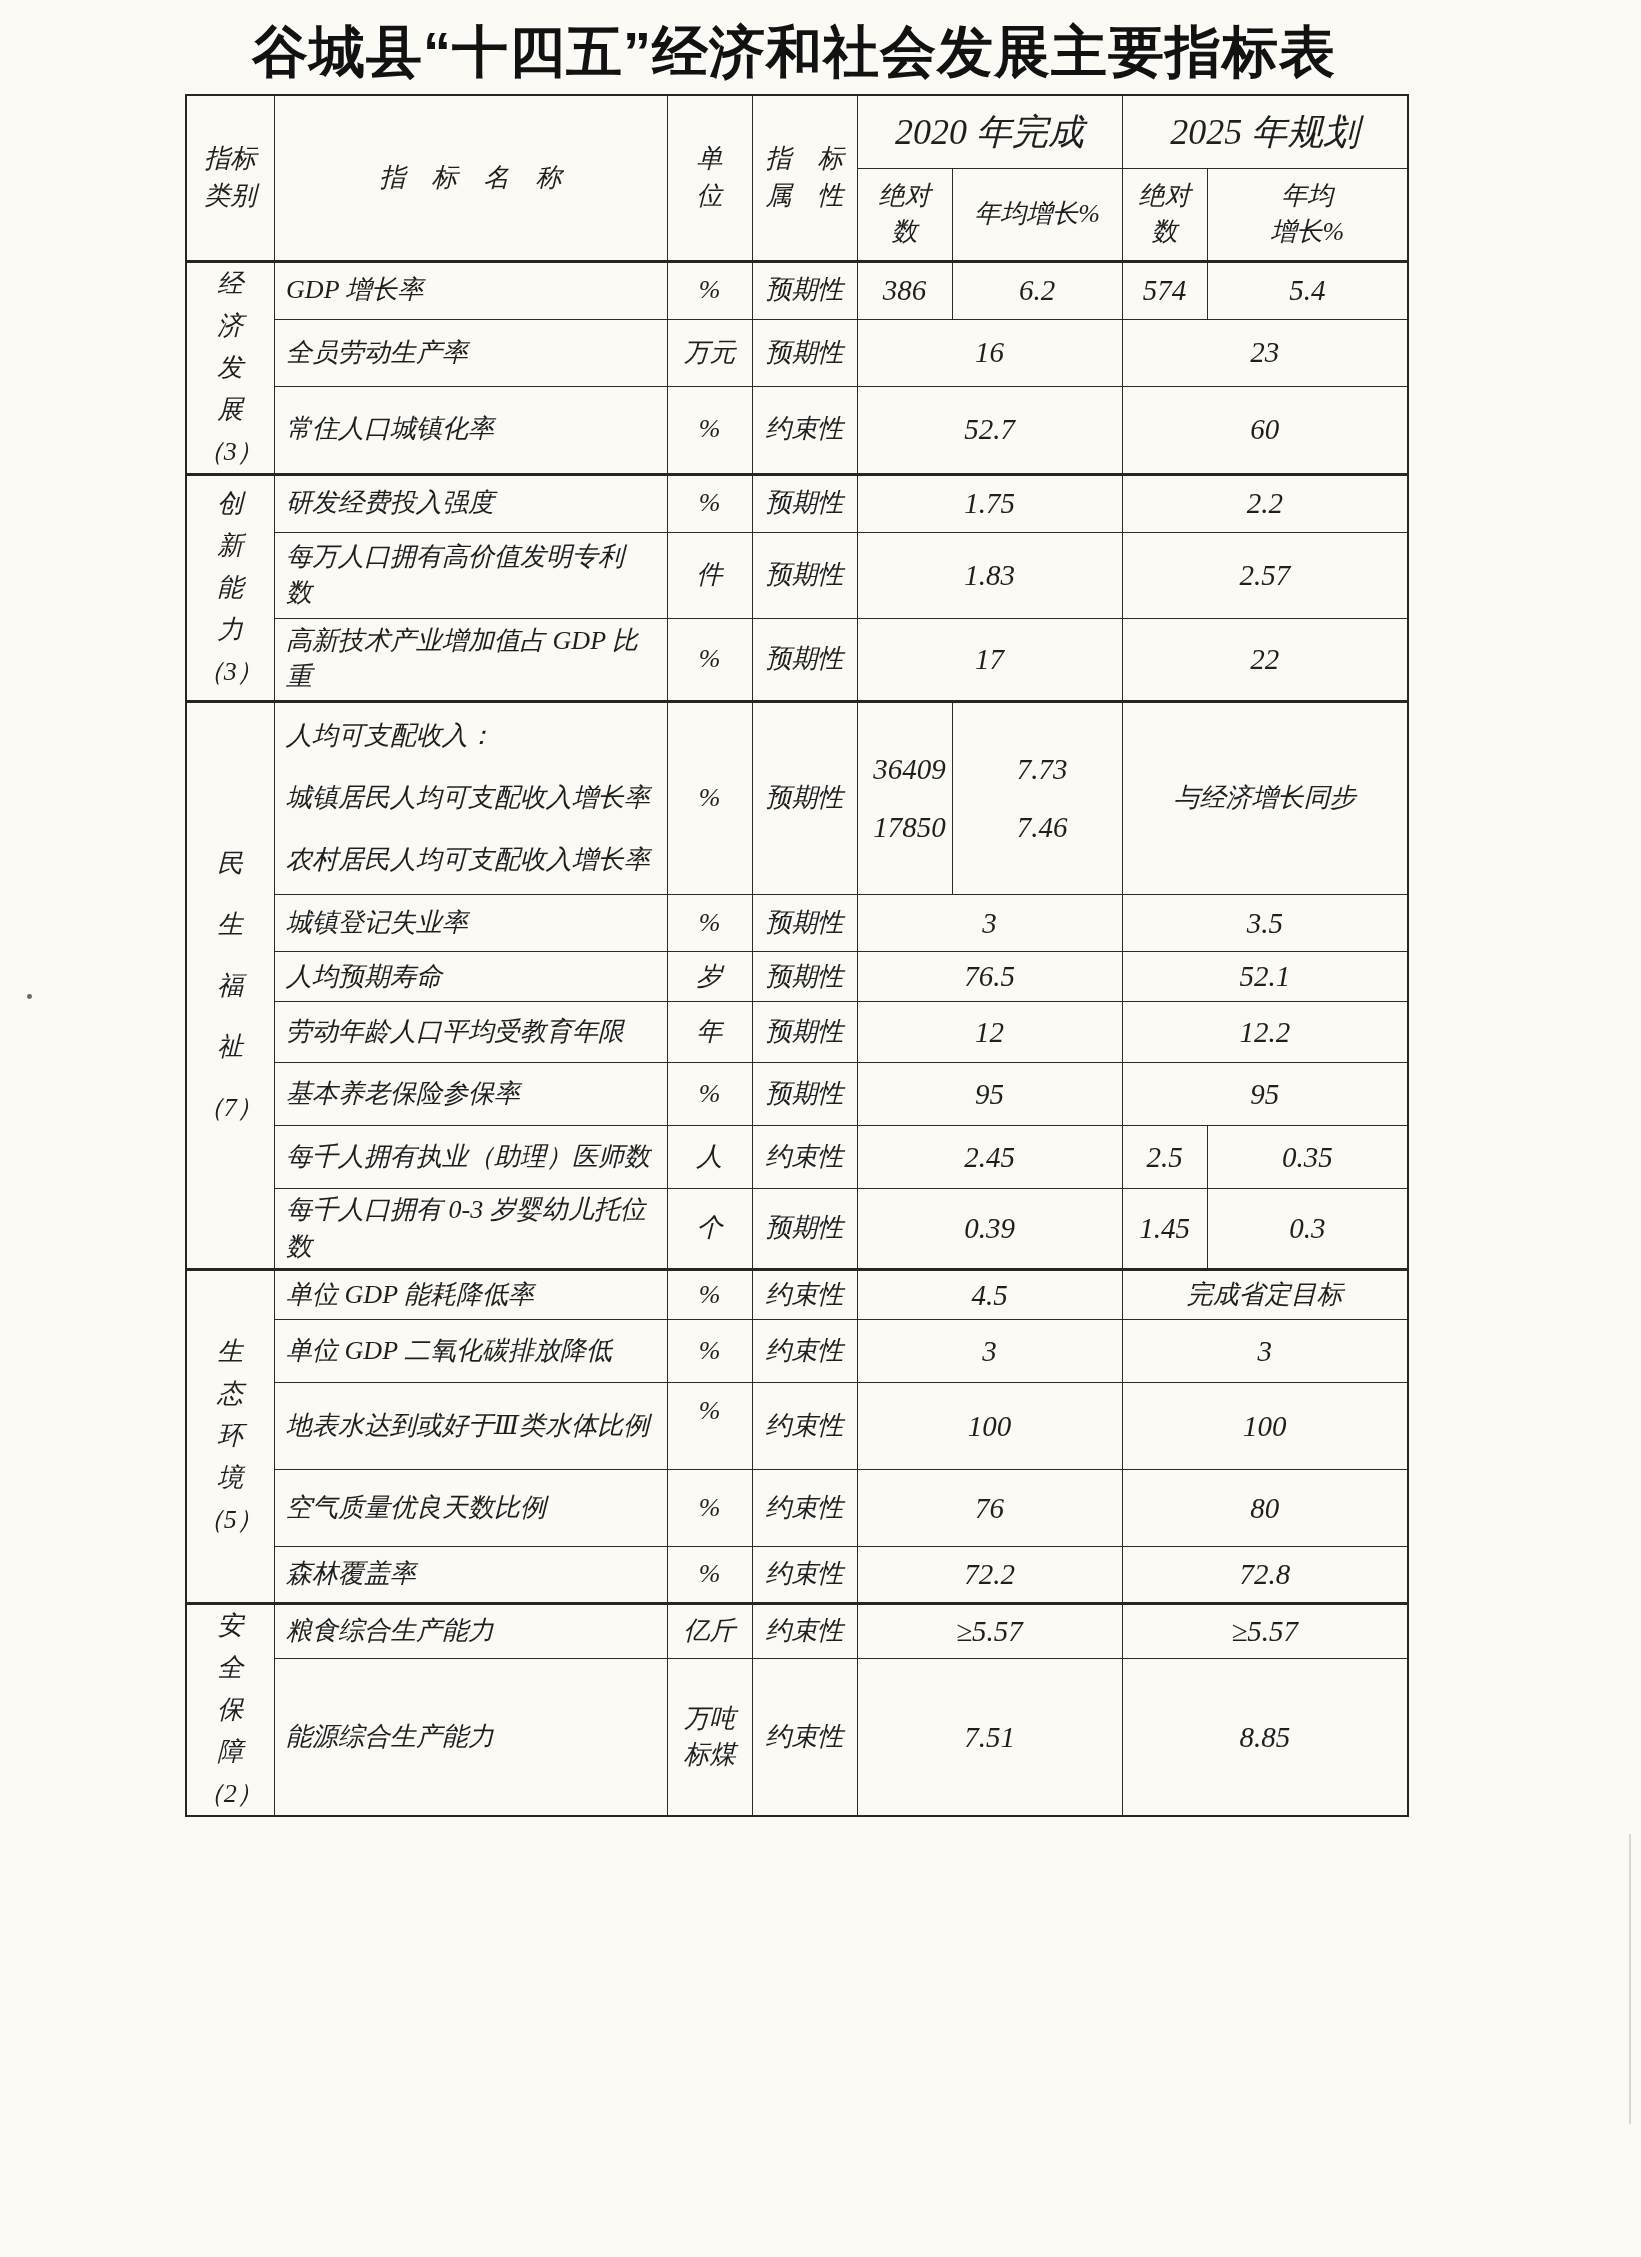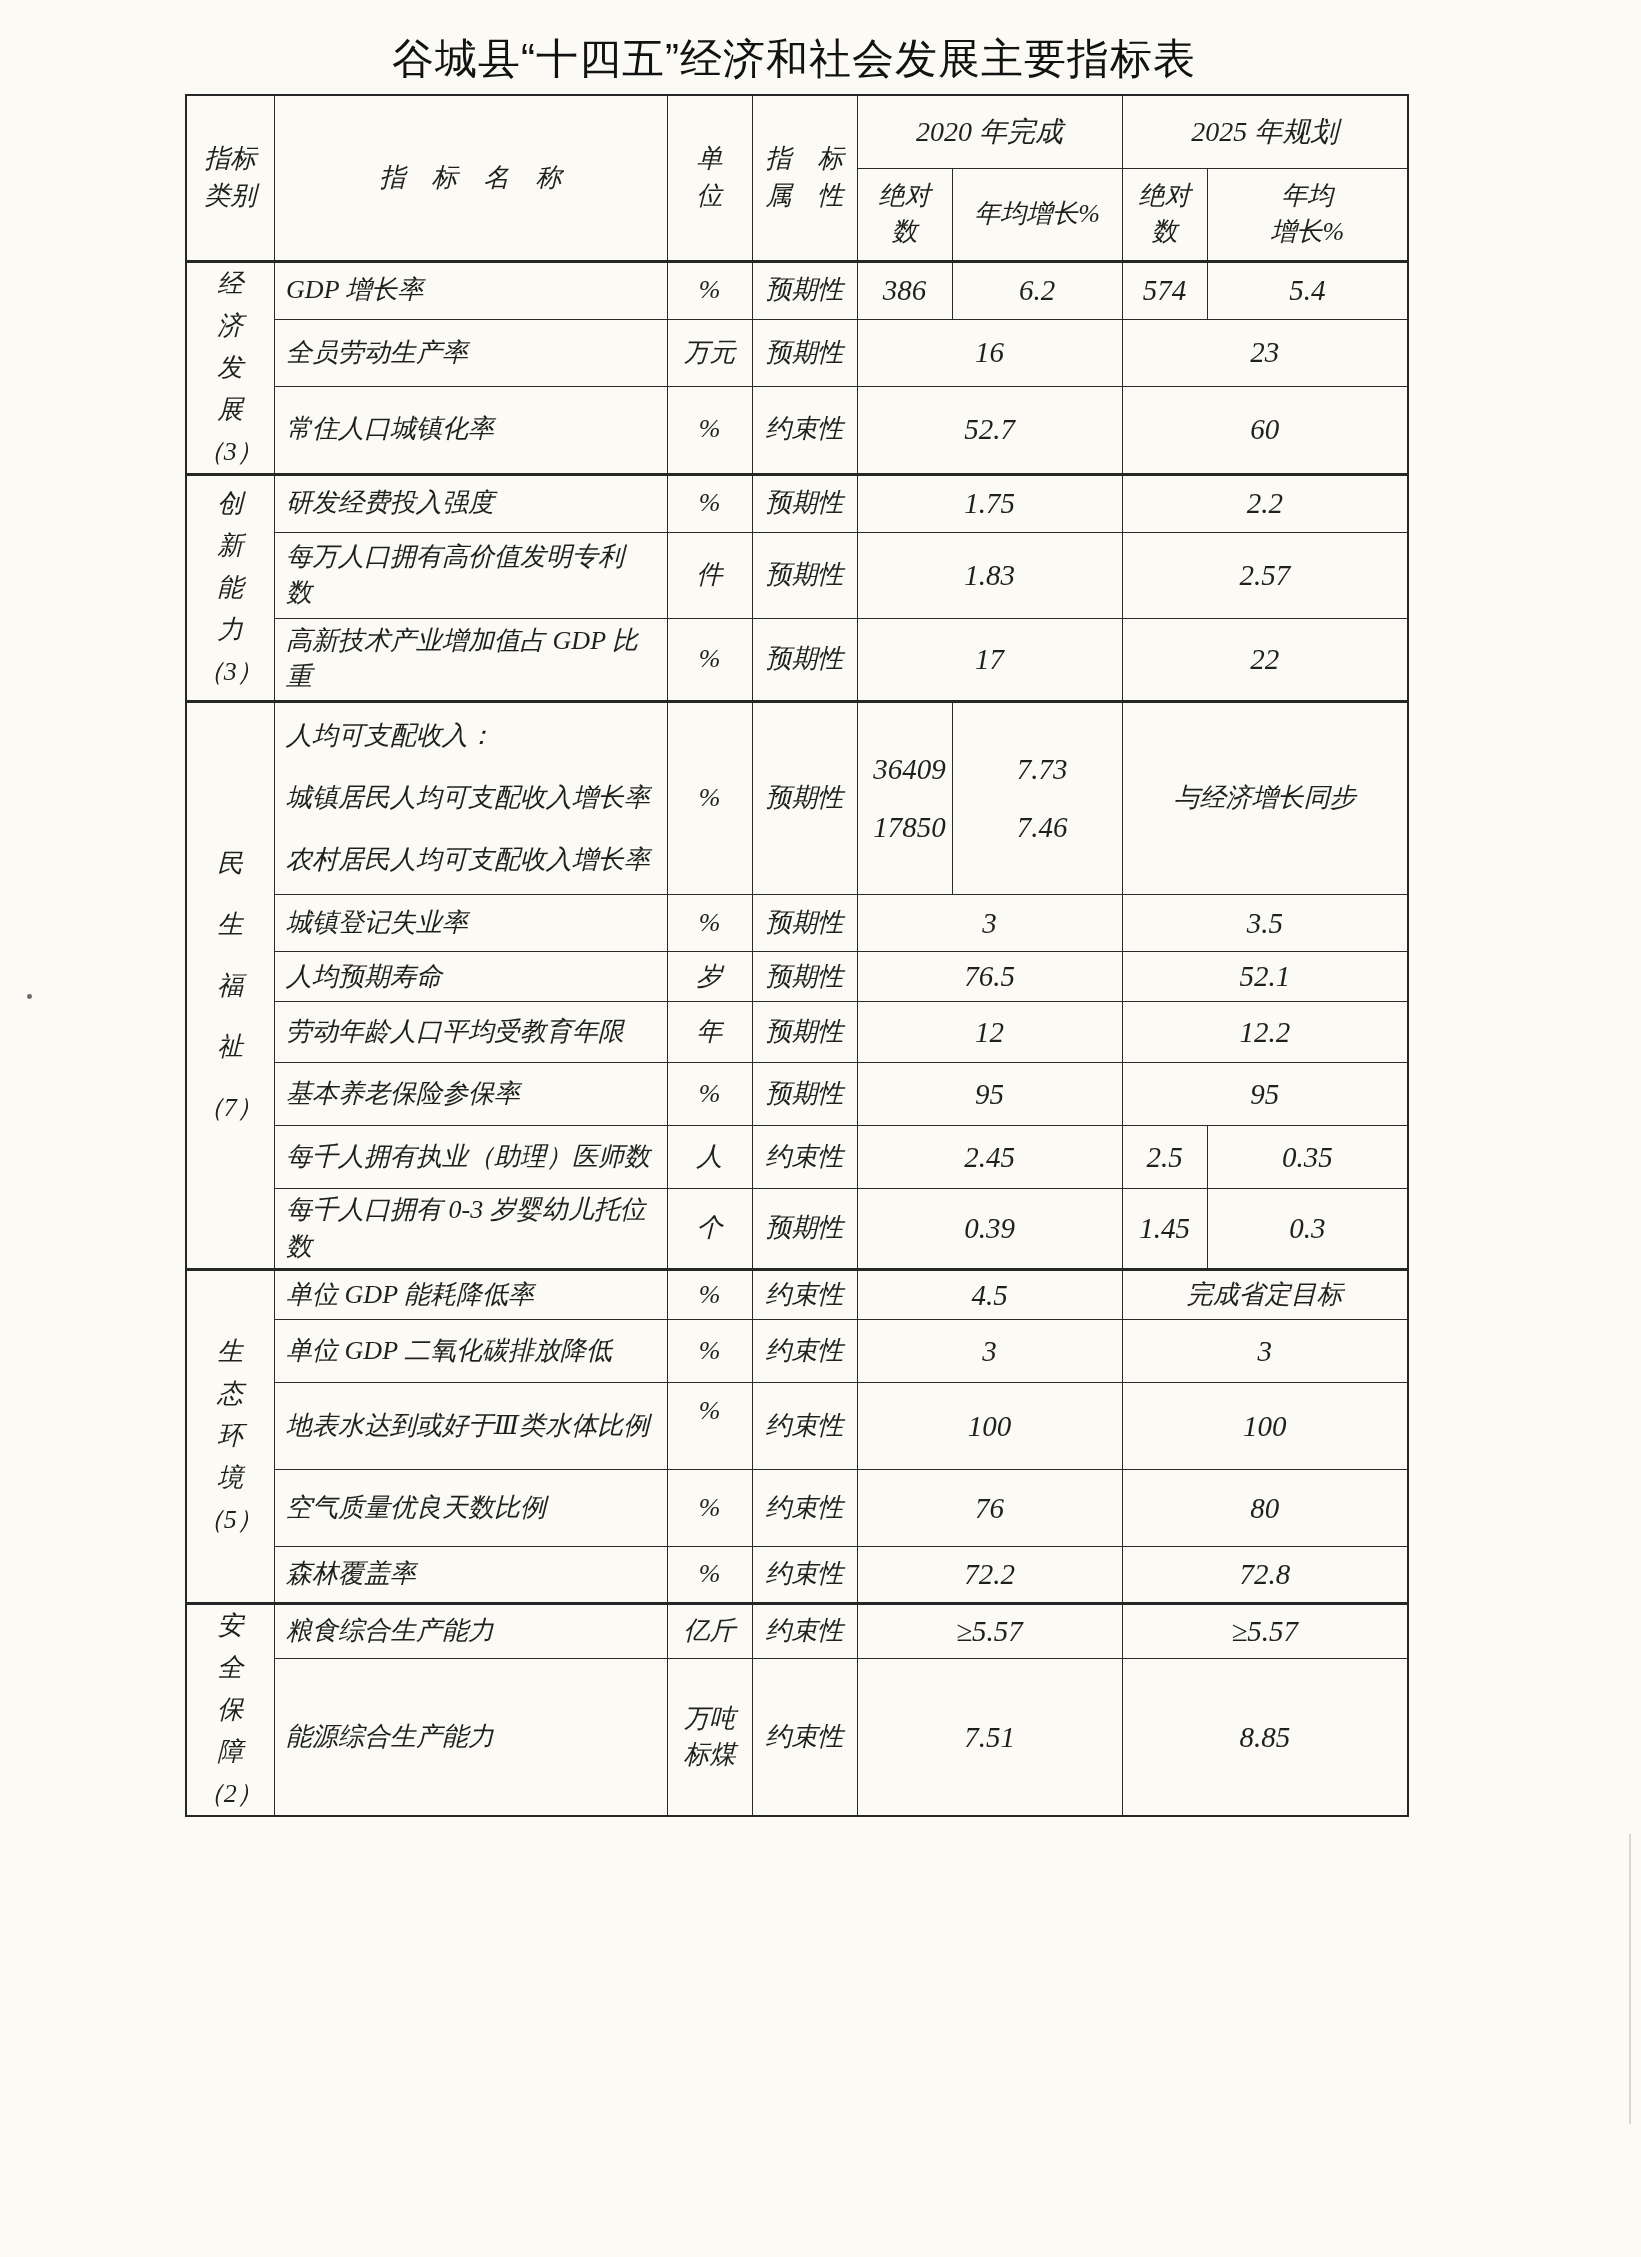--- a/index.html
+++ b/index.html
@@ -3,24 +3,24 @@
 <meta charset="utf-8">
 <style>
   html,body{margin:0;padding:0;}
   body{
     width:1641px;height:2257px;position:relative;
     background:#fbfaf5;
     font-family:"Liberation Serif","DejaVu Serif",serif;
     color:#1f1f1f;
   }
   .page-title{
-    position:absolute;top:31px;left:183px;width:1222px;
+    position:absolute;top:15px;left:183px;width:1222px;
     text-align:center;
     font-family:"Liberation Sans","DejaVu Sans",sans-serif;
-    font-weight:400;font-size:42px;color:#121212;
+    font-weight:700;font-size:56px;color:#121212;
     letter-spacing:1px;white-space:nowrap;
   }
   table.grid{
     position:absolute;left:185px;top:94px;width:1221px;
     border-collapse:collapse;table-layout:fixed;
     border:2.9px solid #262626;
     font-style:italic;
   }
   .grid td{
     border:1.9px solid #2a2a2a;
@@ -31,21 +31,21 @@
     overflow:hidden;
   }
   tr.sec td{border-top:3.9px solid #262626;}
   .grid td.name{text-align:left;padding:2.9px 5.8px 2.9px 11.6px;}
   .grid td.val{font-size:29px;}
   .grid td.val2{line-height:58px;font-size:29px;padding-left:14px;}
   .grid td.multi{line-height:62px;}
   .grid td.cat{line-height:42px;padding:0;}
   .grid td.cat.loose{line-height:61px;}
   .grid td.unit-top{vertical-align:top;padding-top:9.7px;}
-  .grid td.hd-year{font-size:28px;}
+  .grid td.hd-year{font-size:36px;}
   .speck{position:absolute;left:27px;top:994px;width:4.8px;height:4.8px;border-radius:50%;background:#6a6a6a;}
   .scan-edge{position:absolute;right:9.7px;top:1834px;width:1.9px;height:290px;background:#d8d7d2;}
 </style>
 </head>
 <body>
 
 <div class="page-title">谷城县“十四五”经济和社会发展主要指标表</div>
 
 <table class="grid">
   <colgroup>

